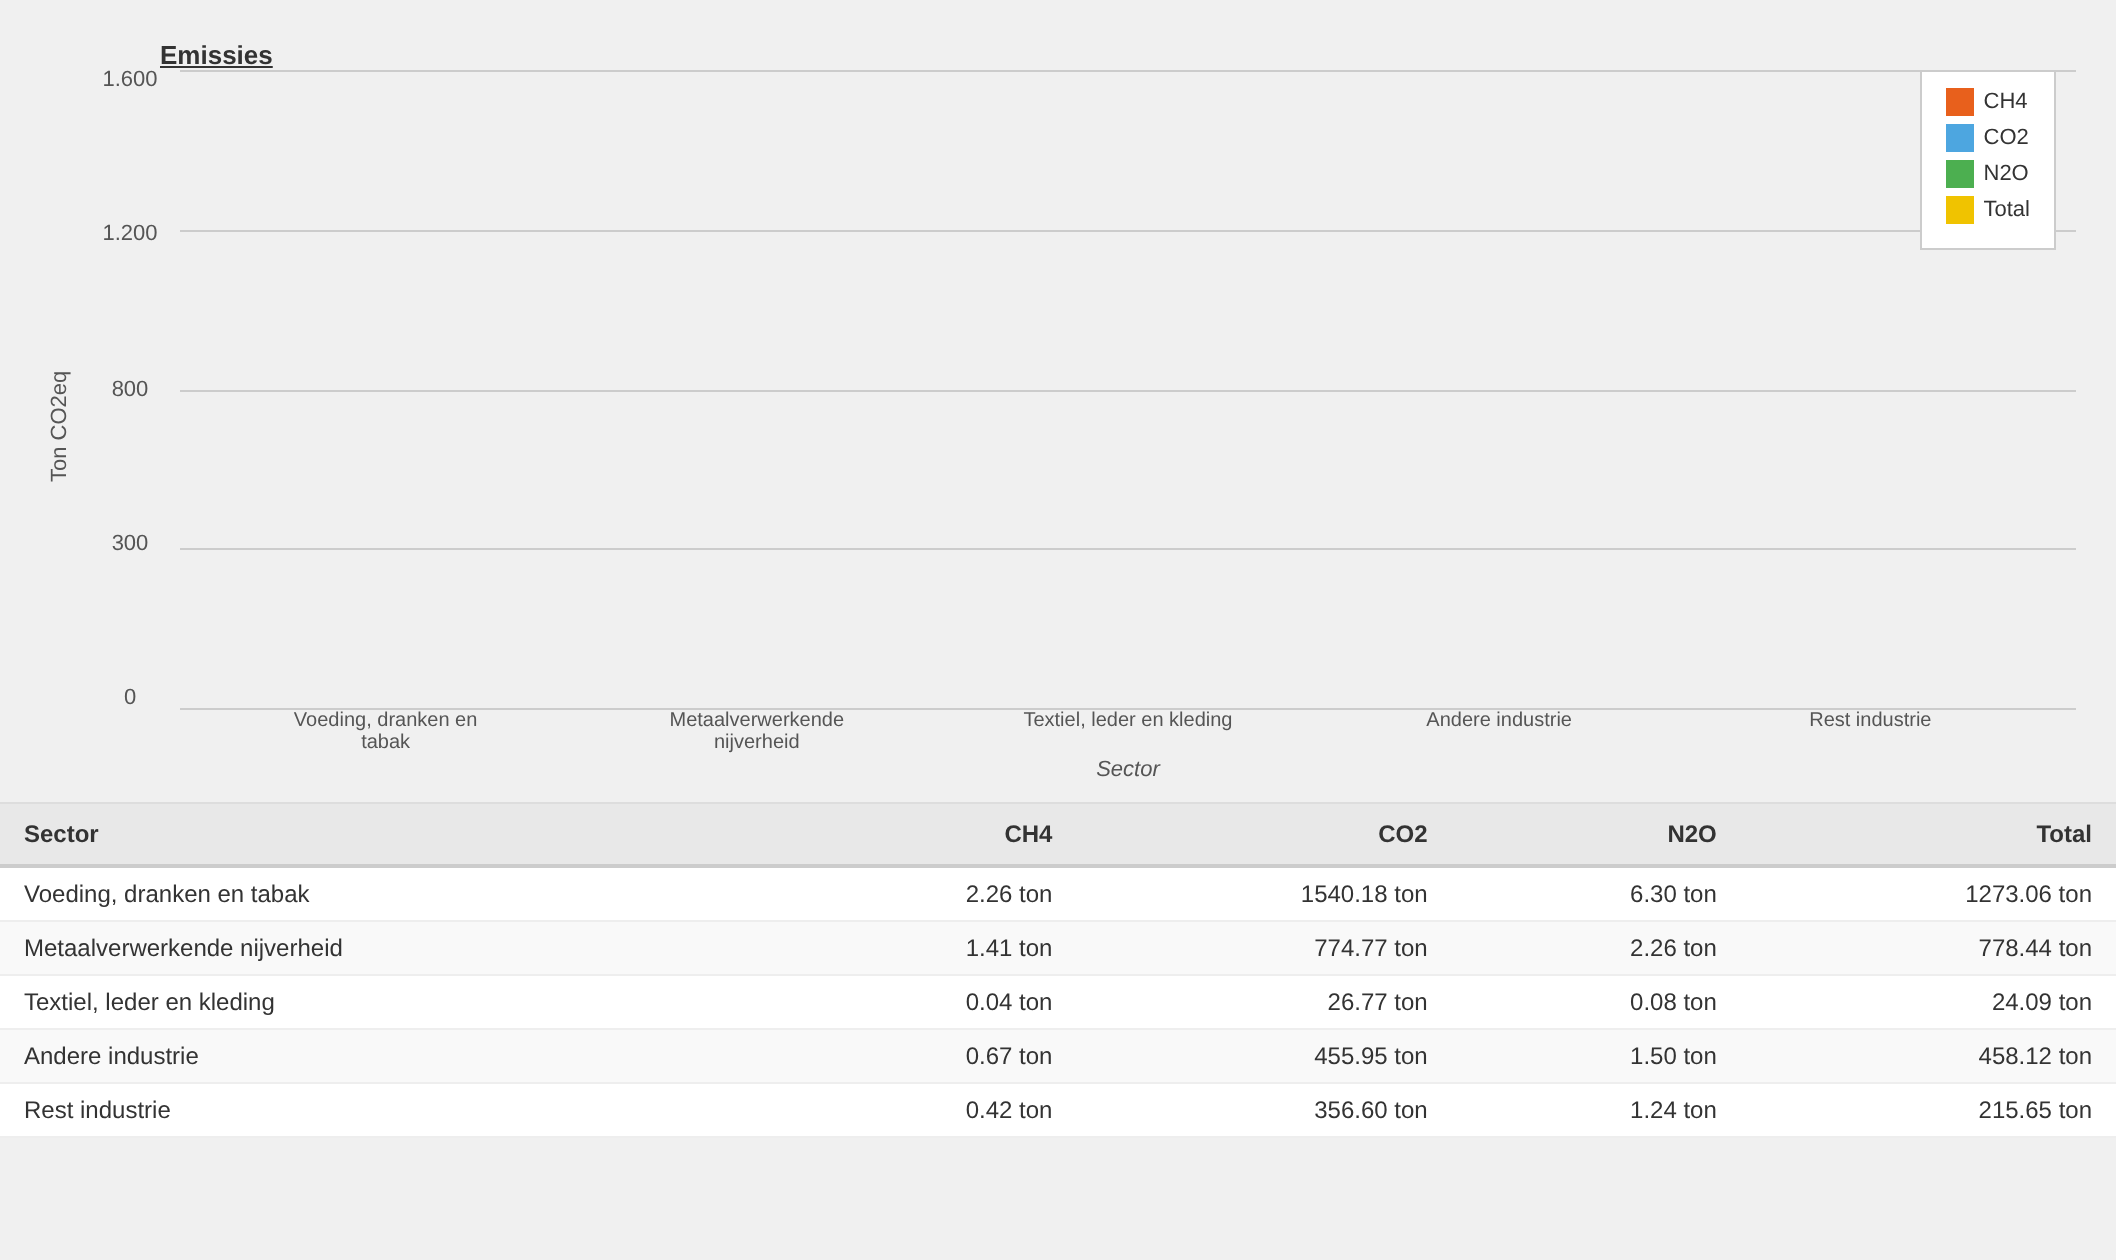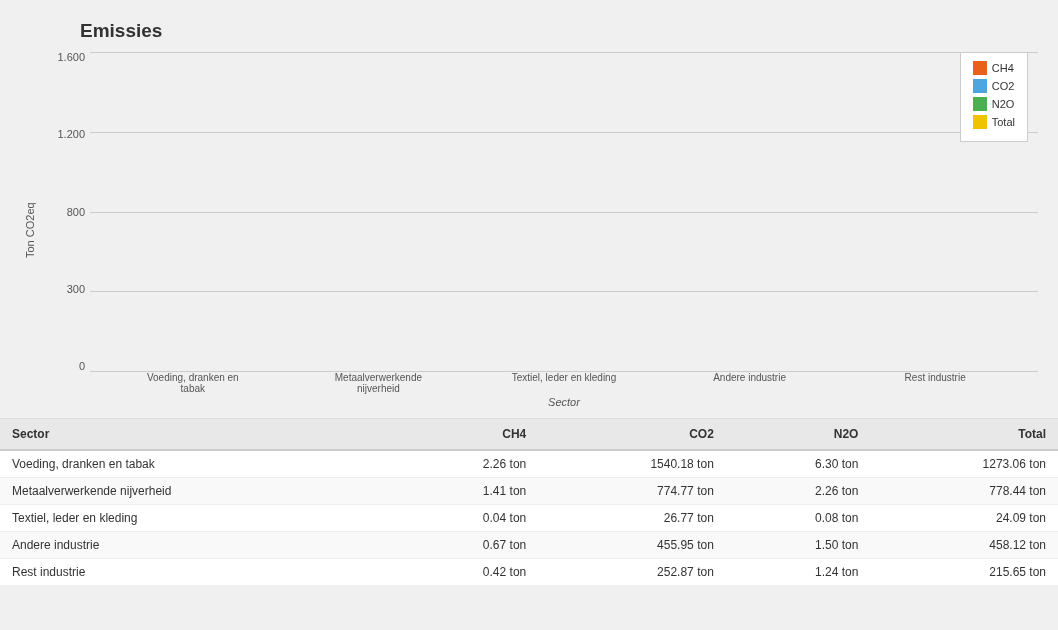--- a/index.html
+++ b/index.html
@@ -10,23 +10,23 @@
       color: #333;
       width: 1058px;
       min-height: 630px;
     }
     .chart-container {
       background: #f0f0f0;
       padding: 20px 20px 10px 20px;
     }
     .chart-title {
       font-weight: bold;
-      font-size: 19px;
+      font-size: 13px;
       margin-left: 60px;
-      margin-bottom: 10px;
+      text-decoration: underline;
     }
     .chart-area {
       display: flex;
       position: relative;
     }
     .y-axis-label {
       writing-mode: vertical-rl;
       transform: rotate(180deg);
       font-size: 11px;
       color: #555;
@@ -50,21 +50,21 @@
       height: 100%;
       display: flex;
       flex-direction: column-reverse;
       justify-content: space-between;
       padding-bottom: 0;
       position: relative;
     }
     .y-tick {
       font-size: 11px;
       color: #555;
-      text-align: right;
+      text-align: center;
       padding-right: 5px;
       line-height: 1;
     }
     .bars-area {
       flex: 1;
       height: 100%;
       position: relative;
       border-bottom: 1px solid #aaa;
     }
     .grid-line {
@@ -285,19 +285,19 @@
         <tr>
           <td>Andere industrie</td>
           <td class="num">0.67 ton</td>
           <td class="num">455.95 ton</td>
           <td class="num">1.50 ton</td>
           <td class="num">458.12 ton</td>
         </tr>
         <tr>
           <td>Rest industrie</td>
           <td class="num">0.42 ton</td>
-          <td class="num">252.87 ton</td>
+          <td class="num">356.60 ton</td>
           <td class="num">1.24 ton</td>
           <td class="num">215.65 ton</td>
         </tr>
       </tbody>
   </table>
 </div>
 
 </body></html>

